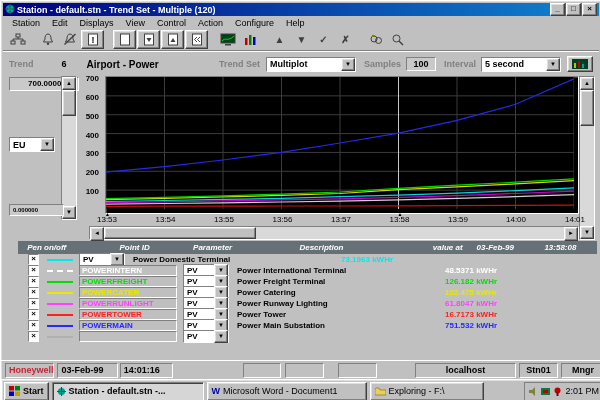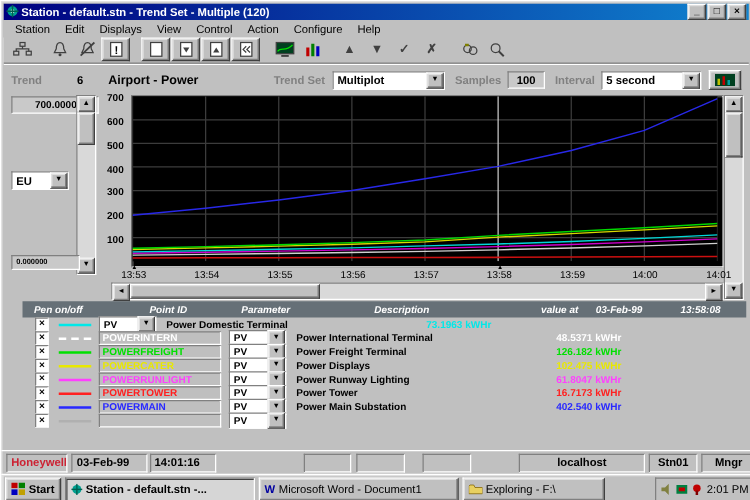--- a/index.html
+++ b/index.html
@@ -345,21 +345,21 @@
           <span class="pval" style="color: rgb(0, 224, 0);">126.182 kWHr</span>
         </div>
         <div class="penrow">
           <span class="cb sunkenlite">×</span>
           <span class="pline" style="border-top: 2px solid rgb(232, 232, 0);"></span>
           <span class="pid" style="color: rgb(232, 232, 0);">POWERCATER</span>
           <span class="dd sunkenlite pdd">
             <span class="ddtext" style="font-size: 8px;">PV</span>
             <span class="ddbtn raised">▼</span>
           </span>
-          <span class="pdesc">Power Displays</span>
+          <span class="pdesc">Power Catering</span>
           <span class="pval" style="color: rgb(232, 232, 0);">102.475 kWHr</span>
         </div>
         <div class="penrow">
           <span class="cb sunkenlite">×</span>
           <span class="pline" style="border-top: 2px solid rgb(255, 64, 255);"></span>
           <span class="pid" style="color: rgb(255, 64, 255);">POWERRUNLIGHT</span>
           <span class="dd sunkenlite pdd">
             <span class="ddtext" style="font-size: 8px;">PV</span>
             <span class="ddbtn raised">▼</span>
           </span>
@@ -379,21 +379,21 @@
         </div>
         <div class="penrow">
           <span class="cb sunkenlite">×</span>
           <span class="pline" style="border-top: 2px solid rgb(40, 40, 255);"></span>
           <span class="pid" style="color: rgb(40, 40, 255);">POWERMAIN</span>
           <span class="dd sunkenlite pdd">
             <span class="ddtext" style="font-size: 8px;">PV</span>
             <span class="ddbtn raised">▼</span>
           </span>
           <span class="pdesc">Power Main Substation</span>
-          <span class="pval" style="color: rgb(40, 40, 255);">402.540 kWHr</span>
+          <span class="pval" style="color: rgb(40, 40, 255);">751.532 kWHr</span>
         </div>
         <div class="penrow">
           <span class="cb sunkenlite">×</span>
           <span class="pline" style="border-top: 2px solid rgb(176, 176, 176);"></span>
           <span class="pid" style="color: rgb(176, 176, 176);"></span>
           <span class="dd sunkenlite pdd">
             <span class="ddtext" style="font-size: 8px;">PV</span>
             <span class="ddbtn raised">▼</span>
           </span>
           <span class="pdesc"></span>

